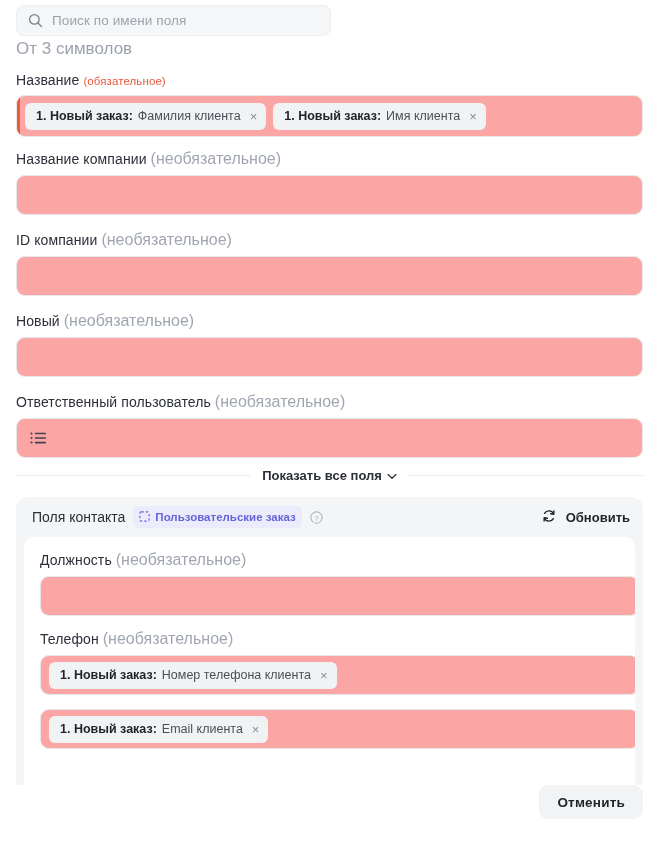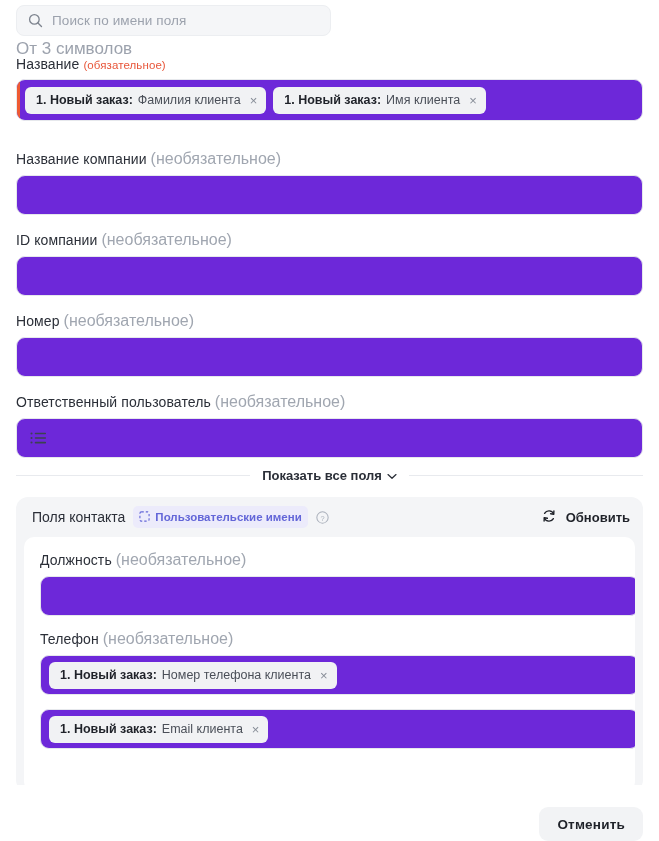--- a/index.html
+++ b/index.html
@@ -70,21 +70,21 @@
   .req {
     font-size: 11.5px;
     color: #e8563a;
   }
 
   .input-box {
     position: relative;
     margin-top: 7px;
     width: 627px;
     height: 40px;
-    background: #6d28d9;
+    background: #fca5a5;
     border: 1px solid #e6e8ec;
     border-radius: 9px;
     display: flex;
     align-items: center;
     padding: 0 8px;
     gap: 7px;
     overflow: hidden;
   }
   .input-box.tall { height: 42px; }
 
@@ -215,21 +215,21 @@
 
   
   .footer {
     position: absolute;
     left: 0;
     right: 0;
     bottom: 0;
     height: 56px;
     background: #ffffff;
     display: flex;
-    align-items: flex-end;
+    align-items: flex-start;
     justify-content: flex-end;
     gap: 12px;
     padding: 0 16px;
   }
   .btn {
     border: none;
     border-radius: 9px;
     font-family: inherit;
     font-size: 13.5px;
     font-weight: bold;
@@ -252,21 +252,21 @@
         <svg width="15" height="15" viewBox="0 0 16 16">
           <circle cx="6.8" cy="6.8" r="5.1" fill="none" stroke="#7d838e" stroke-width="1.4"></circle>
           <line x1="10.6" y1="10.6" x2="14.4" y2="14.4" stroke="#7d838e" stroke-width="1.4" stroke-linecap="round"></line>
         </svg>
       </span>
       <span class="search-placeholder">Поиск по имени поля</span>
     </div>
   </div>
   <div class="search-hint">От 3 символов</div>
 
-  <div class="field" style="top:56px;">
+  <div class="field" style="top:72px;">
     <div class="field-label">
       <span>Название</span>
       <span class="req">(обязательное)</span>
     </div>
     <div class="input-box accent tall">
       <span class="chip">
         <span class="chip-prefix">1. Новый заказ:</span>
         <span class="chip-text">Фамилия клиента</span>
         <span class="chip-x">×</span>
       </span>
@@ -289,21 +289,21 @@
   <div class="field" style="top:231px;">
     <div class="field-label">
       <span>ID компании</span>
       <span class="opt">(необязательное)</span>
     </div>
     <div class="input-box"></div>
   </div>
 
   <div class="field" style="top:312px;">
     <div class="field-label">
-      <span>Номер</span>
+      <span>Новый</span>
       <span class="opt">(необязательное)</span>
     </div>
     <div class="input-box"></div>
   </div>
 
   <div class="field" style="top:393px;">
     <div class="field-label">
       <span>Ответственный пользователь</span>
       <span class="opt">(необязательное)</span>
     </div>
@@ -336,21 +336,21 @@
 
   <div class="card">
     <div class="card-head">
       <span class="card-title">Поля контакта</span>
       <span class="badge">
         <span>
           <svg width="11" height="11" viewBox="0 0 12 12">
             <rect x="1" y="1" width="10" height="10" rx="1.6" fill="none" stroke="#6366d8" stroke-width="1.2" stroke-dasharray="2.6 2.2"></rect>
           </svg>
         </span>
-        <span class="badge-label">Пользовательские имени</span>
+        <span class="badge-label">Пользовательские заказ</span>
       </span>
       <span class="help-icon">
         <svg width="13" height="13" viewBox="0 0 14 14">
           <circle cx="7" cy="7" r="6.1" fill="none" stroke="#aab0bb" stroke-width="1.1"></circle>
           <text x="7" y="10.3" font-size="8" font-family="Liberation Sans, sans-serif" fill="#aab0bb" text-anchor="middle">?</text>
         </svg>
       </span>
       <span class="card-head-spacer"></span>
       <span class="refresh-btn">
         <span>

